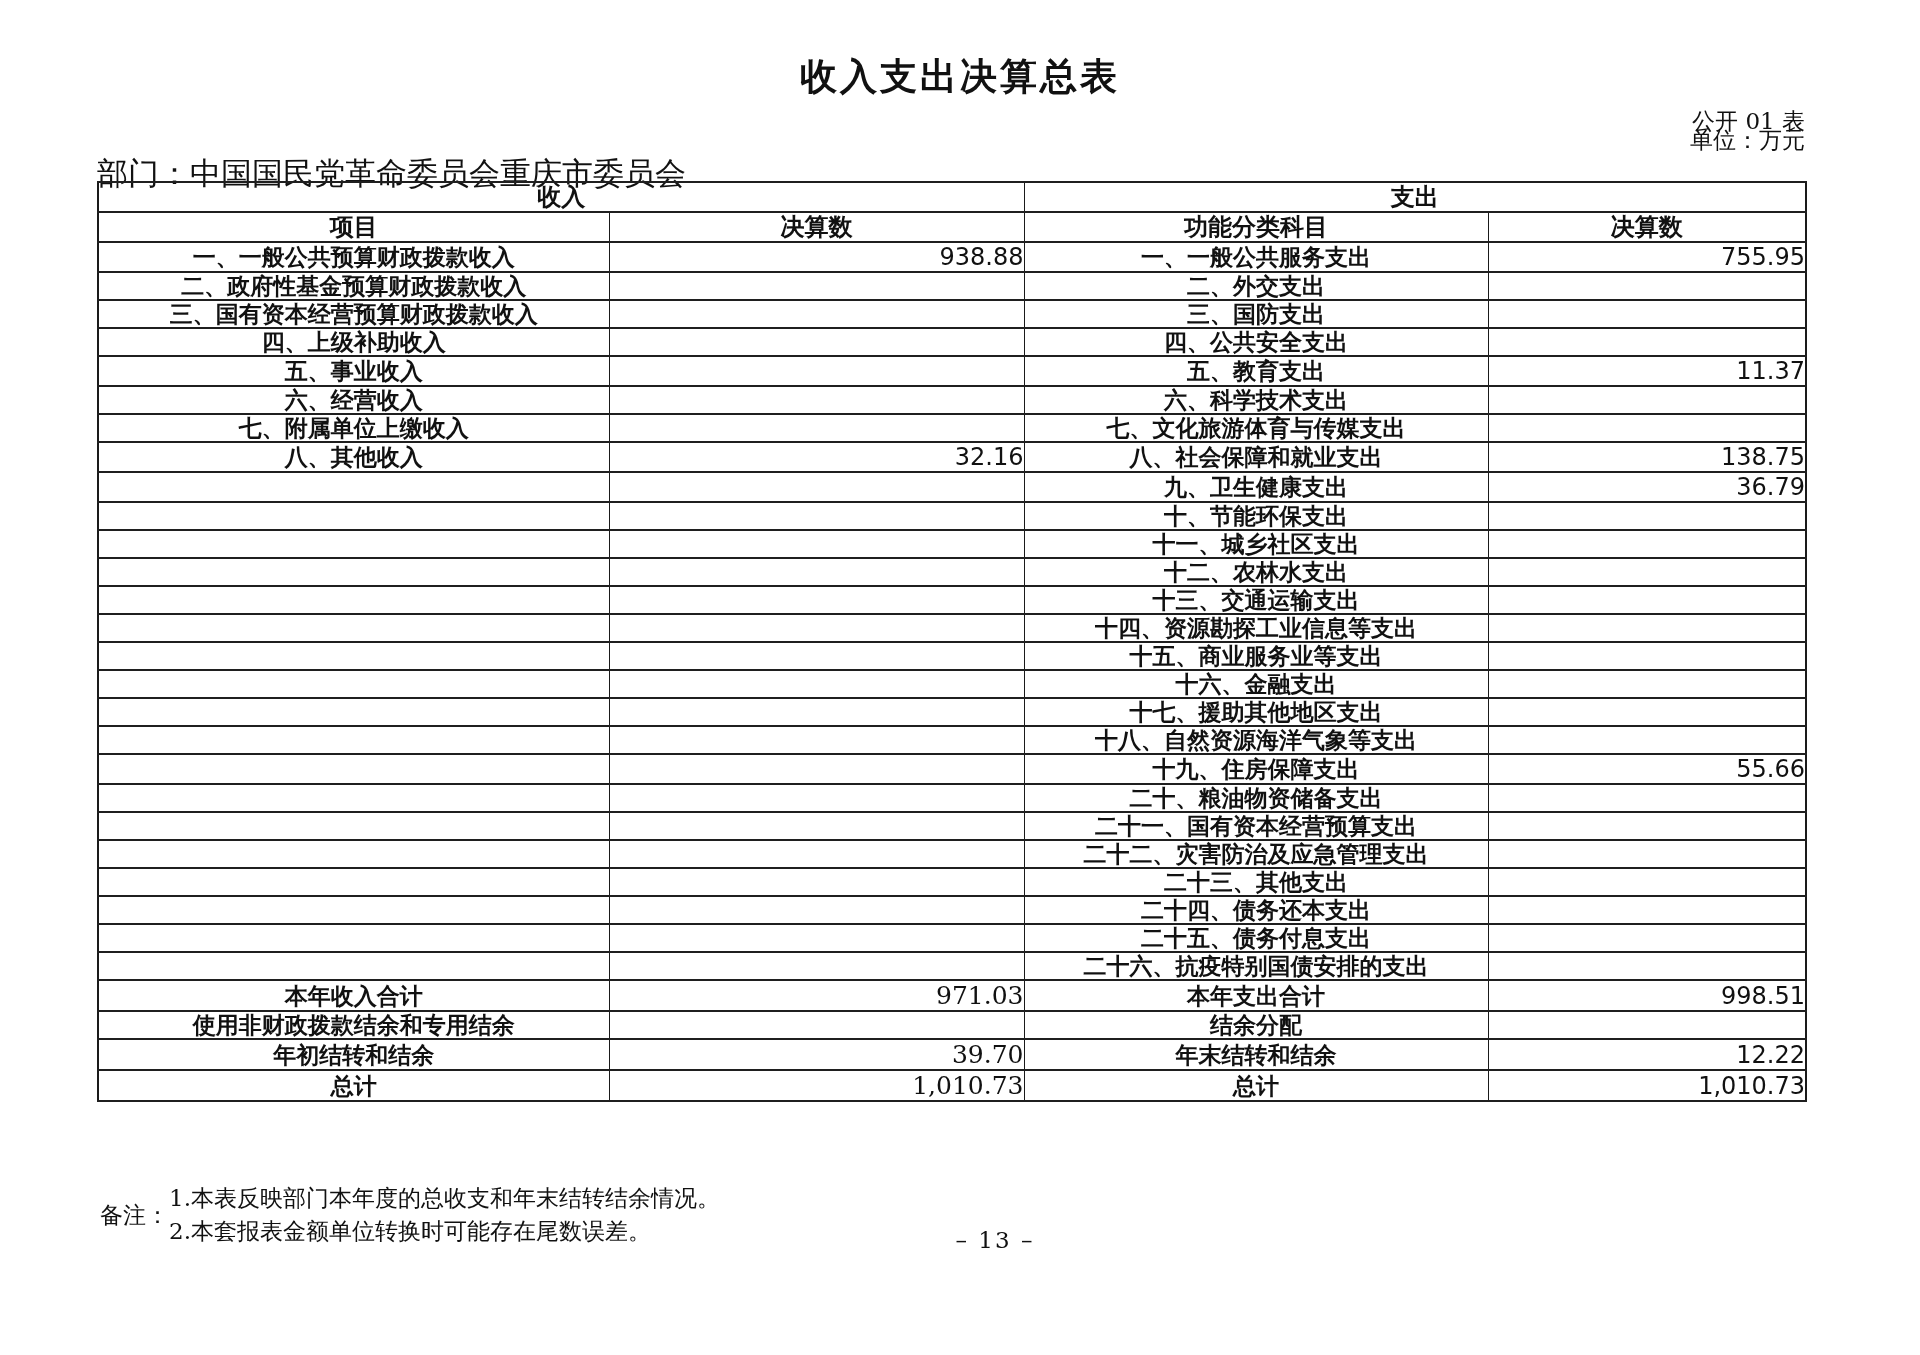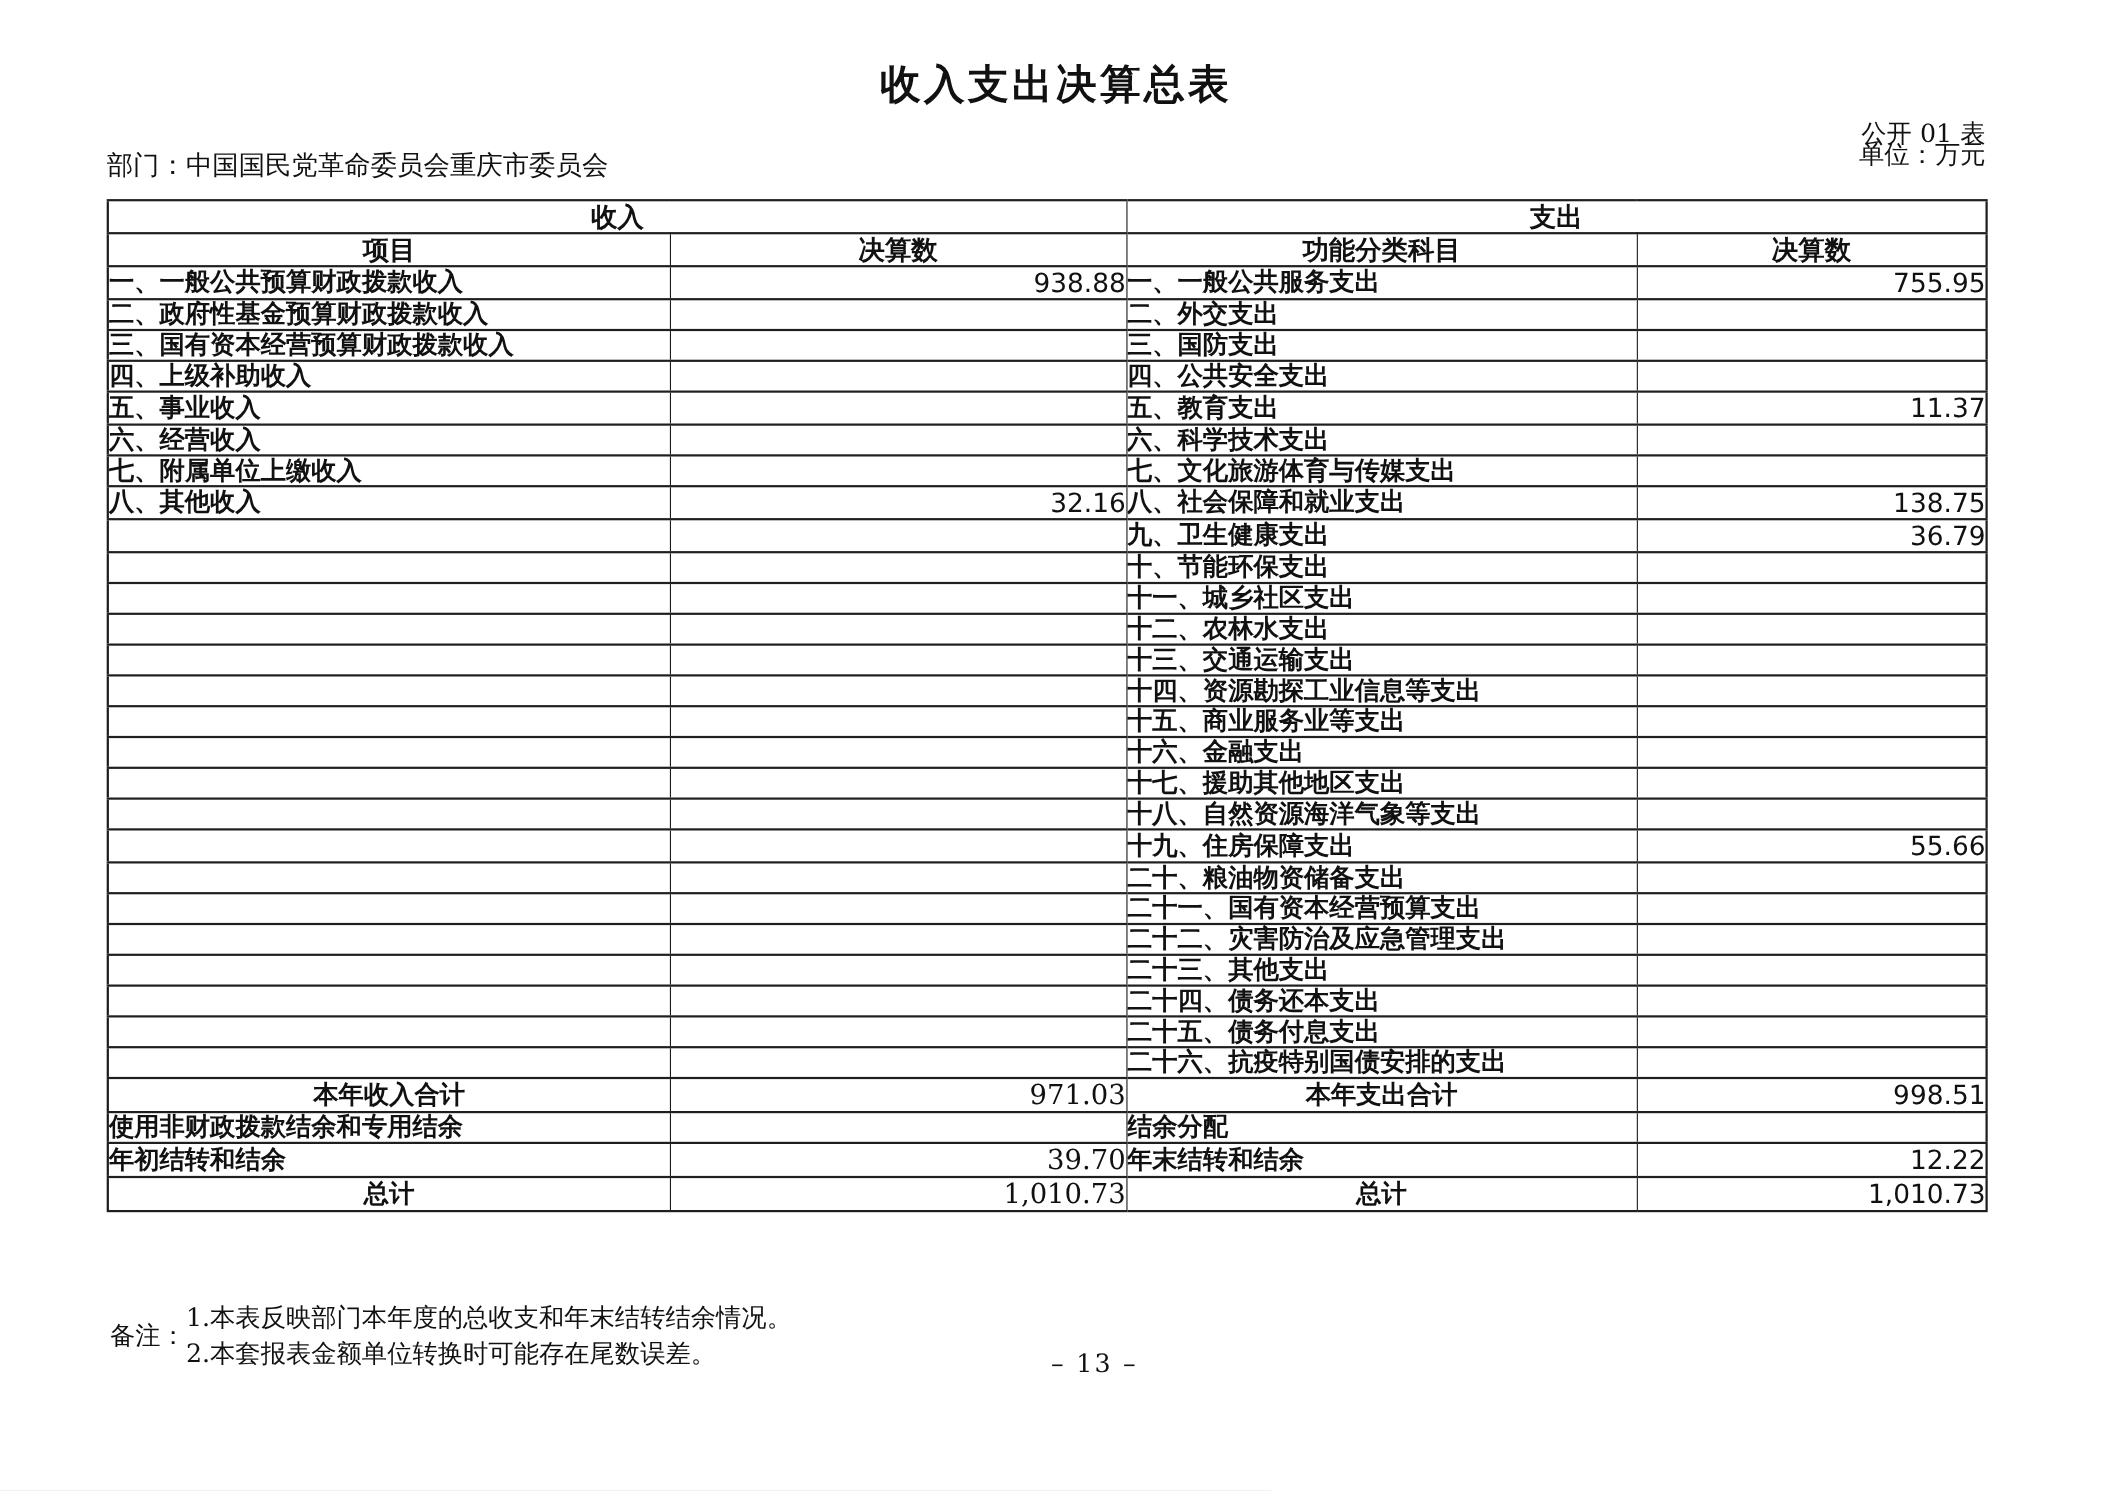--- a/index.html
+++ b/index.html
@@ -18,22 +18,22 @@
   }
   .form-no{
     position:absolute;right:115px;top:106px;
     font-size:23px;
   }
   .unit-label{
     position:absolute;right:115px;top:125px;
     font-size:23px;
   }
   .department{
-    position:absolute;left:97px;top:134px;
-    font-size:24px;
+    position:absolute;left:97px;top:153px;
+    font-size:31px;
   }
   table.fin{
     position:absolute;left:97px;top:181px;
     width:1708px;
     border-collapse:collapse;table-layout:fixed;
     border:2px solid #1a1a1a;
   }
   table.fin th, table.fin td{
     border-left:1px solid #1a1a1a;
     border-right:1px solid #1a1a1a;
@@ -42,21 +42,21 @@
     padding:0;
     overflow:hidden;white-space:nowrap;
     vertical-align:middle;
   }
   table.fin thead tr{height:29px;}
   table.fin tbody tr{height:27.6px;}
   table.fin th{
     font-size:24px;font-weight:bold;text-align:center;line-height:28px;
   }
   td.item{
-    text-align:left;padding-left:6px;
+    text-align:center;padding-left:6px;
     font-size:23px;font-weight:bold;line-height:26px;
   }
   td.item.center{text-align:center;padding-left:0;}
   td.val{
     text-align:right;padding-right:9px;
     font-size:24px;font-weight:normal;
     font-family:"DejaVu Sans","Liberation Sans",sans-serif;
   }
   td.val.serifnum{font-family:"DejaVu Serif","Liberation Serif",serif;font-size:25px;padding-left:36px;}
   .notes{

